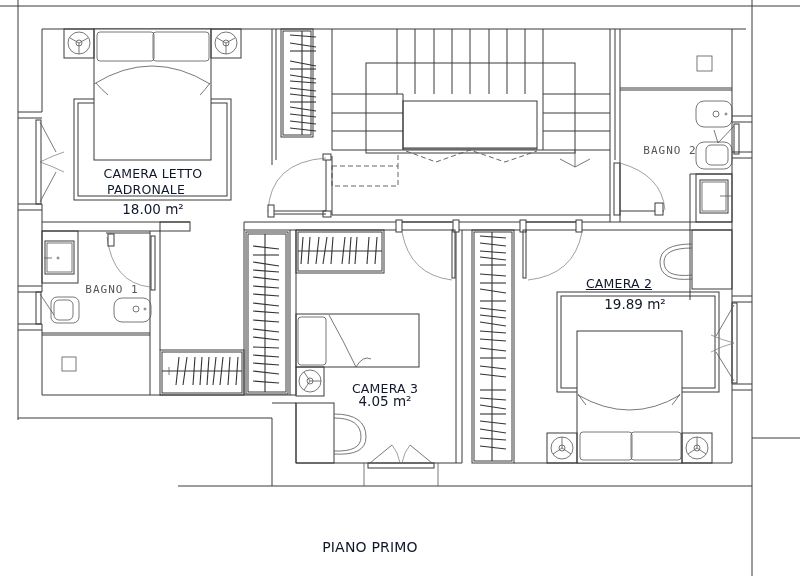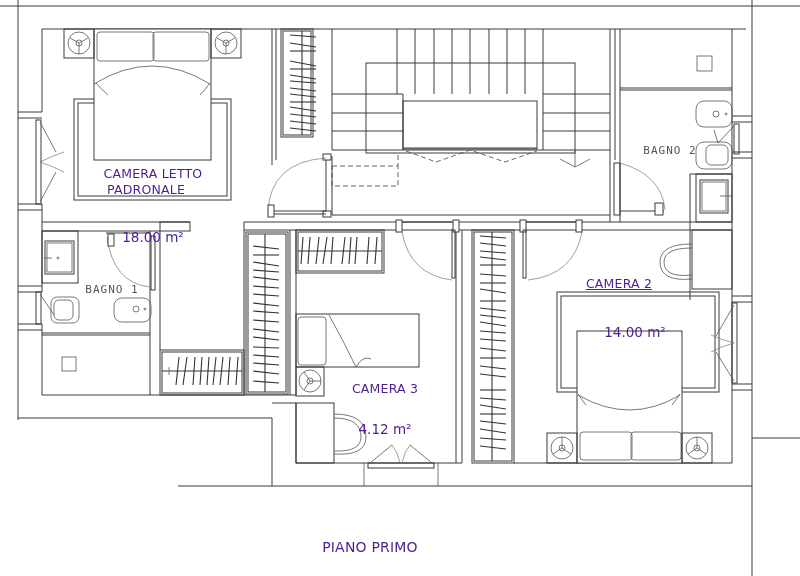--- a/index.html
+++ b/index.html
@@ -4,23 +4,23 @@
 <style>
   html, body { margin: 0; padding: 0; background: #ffffff; }
   body { width: 800px; height: 576px; overflow: hidden; position: relative; font-family: "DejaVu Sans", "Liberation Sans", sans-serif; }
   #plan { position: absolute; left: 0; top: 0; width: 800px; height: 576px; }
   .w { stroke: #3a3a3a; stroke-width: 1; fill: none; }
   .thin { stroke: #555; stroke-width: 0.8; fill: none; }
   .dash { stroke: #555; stroke-width: 0.9; fill: none; stroke-dasharray: 5 3; }
   .arc { stroke: #777; stroke-width: 0.7; fill: none; }
   .hatch { stroke: #333; stroke-width: 1.1; fill: none; }
   .fillw { fill: #ffffff; stroke: #3a3a3a; stroke-width: 1; }
-  .lbl { position: absolute; color: #4c1d95; white-space: nowrap; text-align: center; }
+  .lbl { position: absolute; color: #0f172a; white-space: nowrap; text-align: center; }
   .room-name { font-size: 12.5px; letter-spacing: 0.2px; }
-  .room-area { font-size: 13.5px; margin-top: 28px; }
+  .room-area { font-size: 13.5px; }
   .bath-name { font-size: 11px; color: #555; letter-spacing: 1px; font-family: "DejaVu Sans Mono", "Liberation Mono", monospace; }
   .title { font-size: 14px; letter-spacing: 0.2px; }
 </style>
 </head>
 <body>
 
 <svg id="plan" viewBox="0 0 800 576" xmlns="http://www.w3.org/2000/svg">
 
   <g>
     <line class="w" x1="0" y1="6" x2="800" y2="6"></line>
@@ -394,18 +394,18 @@
 
 <div class="lbl room-name" style="left:97px; top:166px; width:112px;">CAMERA LETTO</div>
 <div class="lbl room-name" style="left:90px; top:182px; width:112px;">PADRONALE</div>
 <div class="lbl room-area" style="left:97px; top:201px; width:112px;">18.00 m²</div>
 
 <div class="lbl bath-name" style="left:82px; top:263px; width:60px;margin-top:20px;">BAGNO 1</div>
 
 <div class="lbl bath-name" style="left:640px; top:120px; width:60px;margin-top:24px;">BAGNO 2</div>
 
 <div class="lbl room-name" style="left:574px; top:276px; width:90px;text-decoration:underline;">CAMERA 2</div>
-<div class="lbl room-area" style="left:590px; top:296px; width:90px;">14.00 m²</div>
+<div class="lbl room-area" style="left:590px; top:296px; width:90px;">19.89 m²</div>
 
 <div class="lbl room-name" style="left:340px; top:373px; width:90px;margin-top:8px;">CAMERA 3</div>
-<div class="lbl room-area" style="left:340px; top:393px; width:90px;">4.12 m²</div>
+<div class="lbl room-area" style="left:340px; top:393px; width:90px;">4.05 m²</div>
 
 <div class="lbl title" style="left:305px; top:539px; width:130px;">PIANO PRIMO</div>
 
 </body></html>

